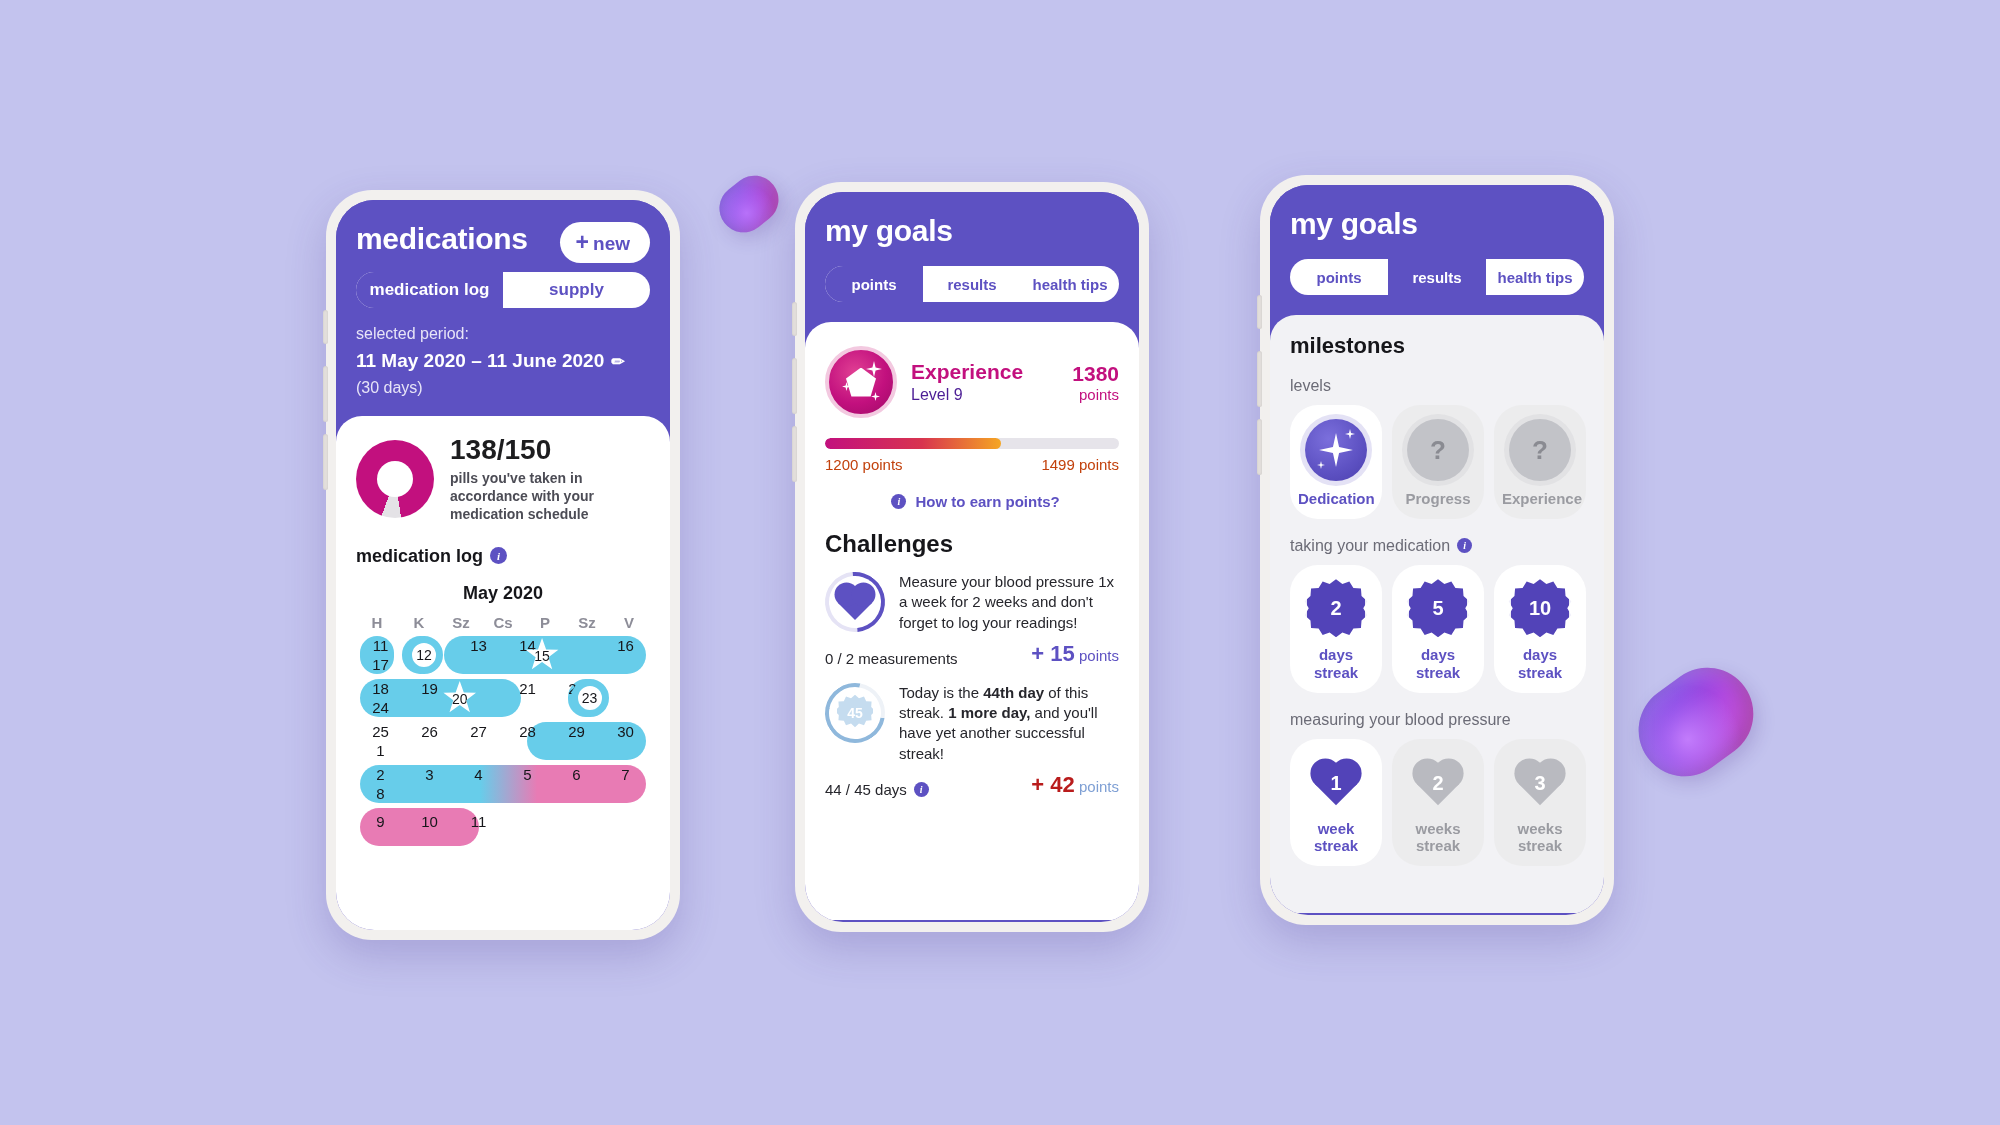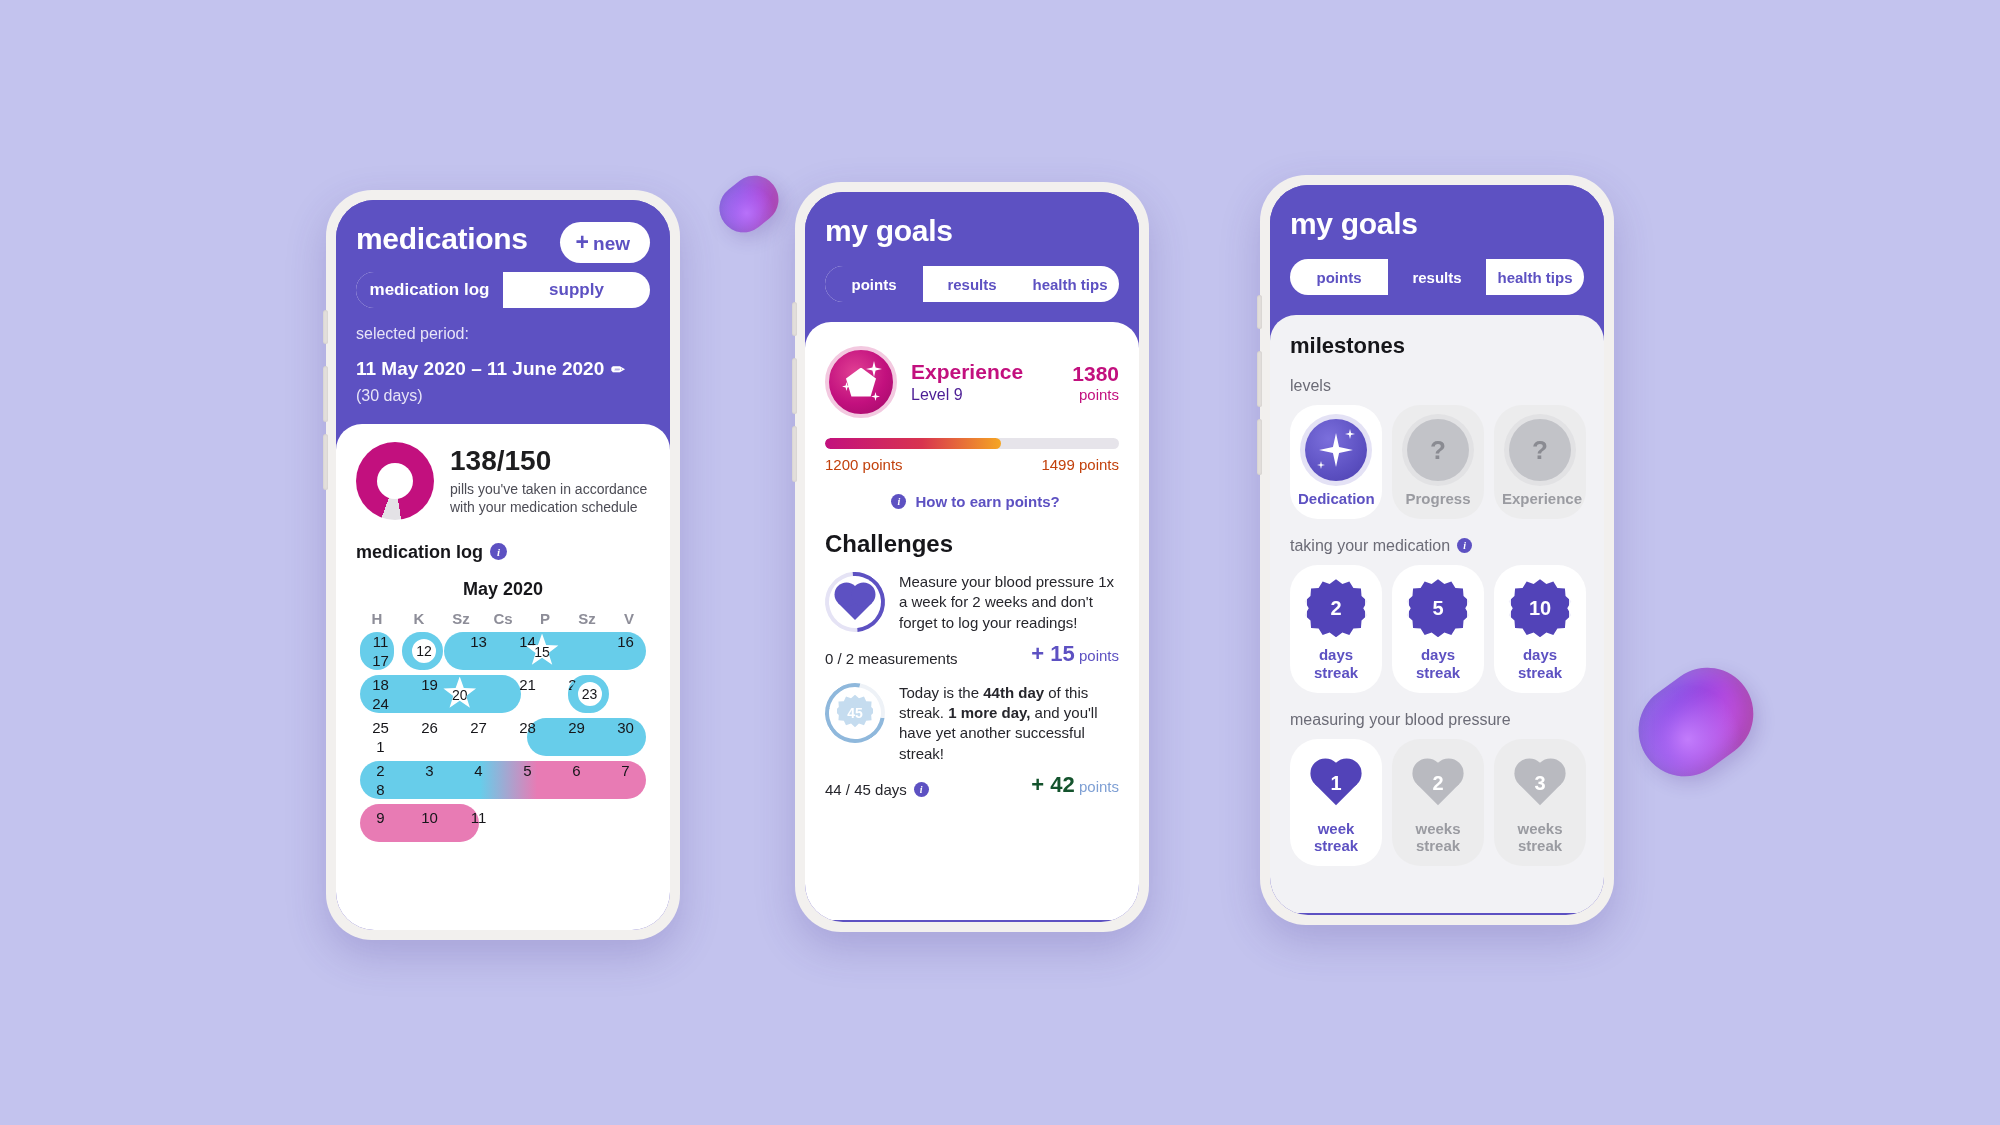--- a/index.html
+++ b/index.html
@@ -71,21 +71,21 @@
     display: flex; overflow: hidden; height: 36px; align-items: stretch;
   }
   .seg .s {
     flex: 1; display: flex; align-items: center; justify-content: center;
     font-size: 17px; font-weight: 700; color: #5d51c2; cursor: pointer;
   }
   .seg .s.active { background: #5d51c2; color: #fff; }
   .seg3 .s { font-size: 15px; }
 
   .period { color: #e7e4f7; font-size: 16px; margin-top: 14px; line-height: 1.5; }
-  .period .big { color: #fff; font-weight: 700; font-size: 19px; display:block; margin-top:9px;}
+  .period .big { color: #fff; font-weight: 700; font-size: 19px; display:block; margin-top:1px;}
   .period .sub { display:block; font-size: 16px; }
   .pencil { display:inline-block; margin-left: 7px; font-size: 16px; cursor:pointer; }
 
   
   .sheet {
     position: absolute; left: 0; right: 0; bottom: 0; top: 0;
     background: #fff; border-radius: 26px 26px 0 0;
     padding: 18px 20px 0 20px; overflow: hidden;
   }
   .sheet.grey { background: #f2f2f5; }
@@ -94,21 +94,21 @@
   .stat { display: flex; align-items: center; gap: 16px; }
   .donut {
     width: 78px; height: 78px; border-radius: 50%;
     background: conic-gradient(from 200deg, #c2107e 0deg 332deg, #e4e2e6 332deg 360deg);
     position: relative; flex: 0 0 auto;
   }
   .donut::after {
     content:""; position:absolute; inset: 21px; border-radius:50%; background:#fff;
   }
   .stat .num { font-size: 28px; font-weight: 700; color: #1d1d1f; }
-  .stat .desc { font-size: 14px; color: #4c4c55; line-height: 1.32; margin-top: 3px; }
+  .stat .desc { font-size: 14px; color: #4c4c55; line-height: 1.32; margin-top: 3px; font-weight: bold; }
 
   .seclabel { font-size: 18px; font-weight: 700; color: #16161a; margin-top: 22px; }
   .info-dot {
     display:inline-flex; width:17px;height:17px;border-radius:50%;
     background:#5d51c2;color:#fff;font-size:11px;font-weight:700;
     align-items:center;justify-content:center;margin-left:7px;vertical-align:2px;cursor:pointer;
     font-family:"Liberation Serif", serif; font-style: italic;
   }
   .info-dot.small { width:15px; height:15px; font-size:10px; }
 
@@ -181,21 +181,21 @@
   }
   .heart::before, .heart::after { content:""; position:absolute; width:24px;height:24px;background:#5d51c2;border-radius:50%; }
   .heart::before { top:-12px; left:0; }
   .heart::after { left:12px; top:0; }
   .ch-txt { font-size:15px; color:#26262c; line-height:1.35; }
   .ch-foot { display:flex; justify-content:space-between; align-items:flex-end; margin-top:8px; }
   .ch-prog { font-size:15px; color:#26262c; }
   .ch-pts { font-size:15px; color:#5d51c2; }
   .ch-pts b { font-size:22px; font-weight:700; }
   .ch-pts.light { color:#7e9fd4; }
-  .ch-pts.light b { color:#14532d; }
+  .ch-pts.light b { color:#b91c1c; }
 
   .streak-ico { width:60px;height:60px;flex:0 0 auto;position:relative; }
   .streak-ico .arc2 {
     position:absolute; inset:0; border-radius:50%;
     border:4px solid #eef2f7; border-top-color:#8fb8dc; border-left-color:#8fb8dc; border-bottom-color:#8fb8dc;
     transform: rotate(-35deg);
   }
   .burst {
     position:absolute; left:50%;top:50%;transform:translate(-50%,-50%);
     width:36px;height:36px;background:#c5dcef;

